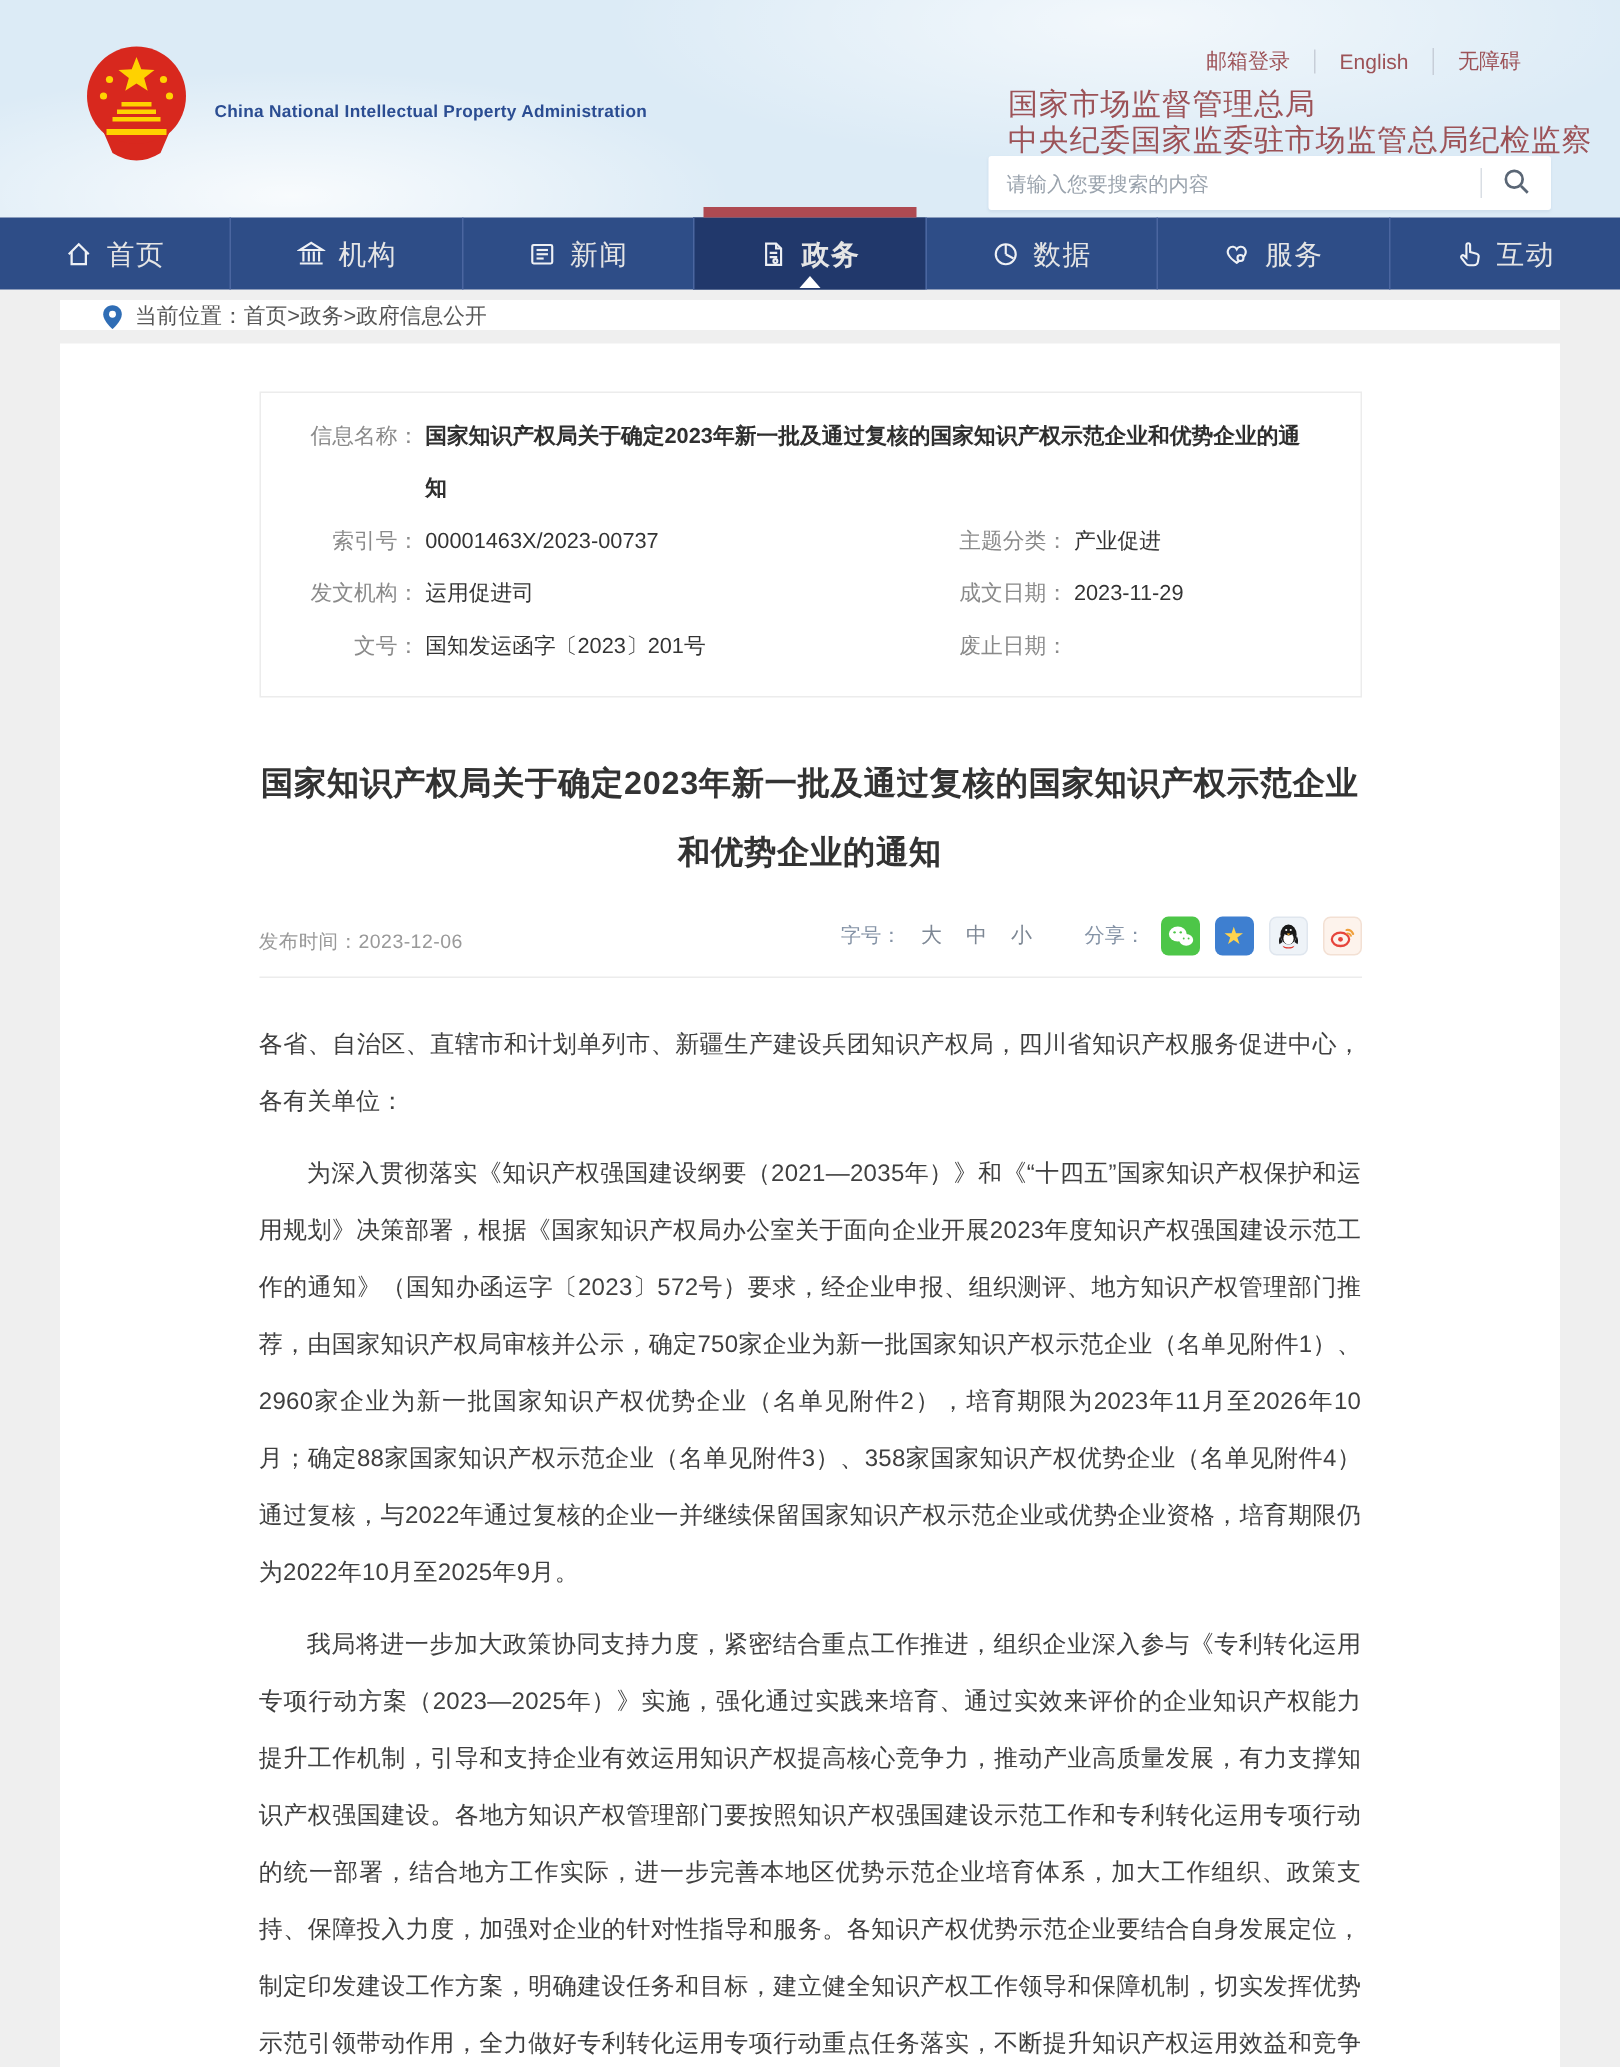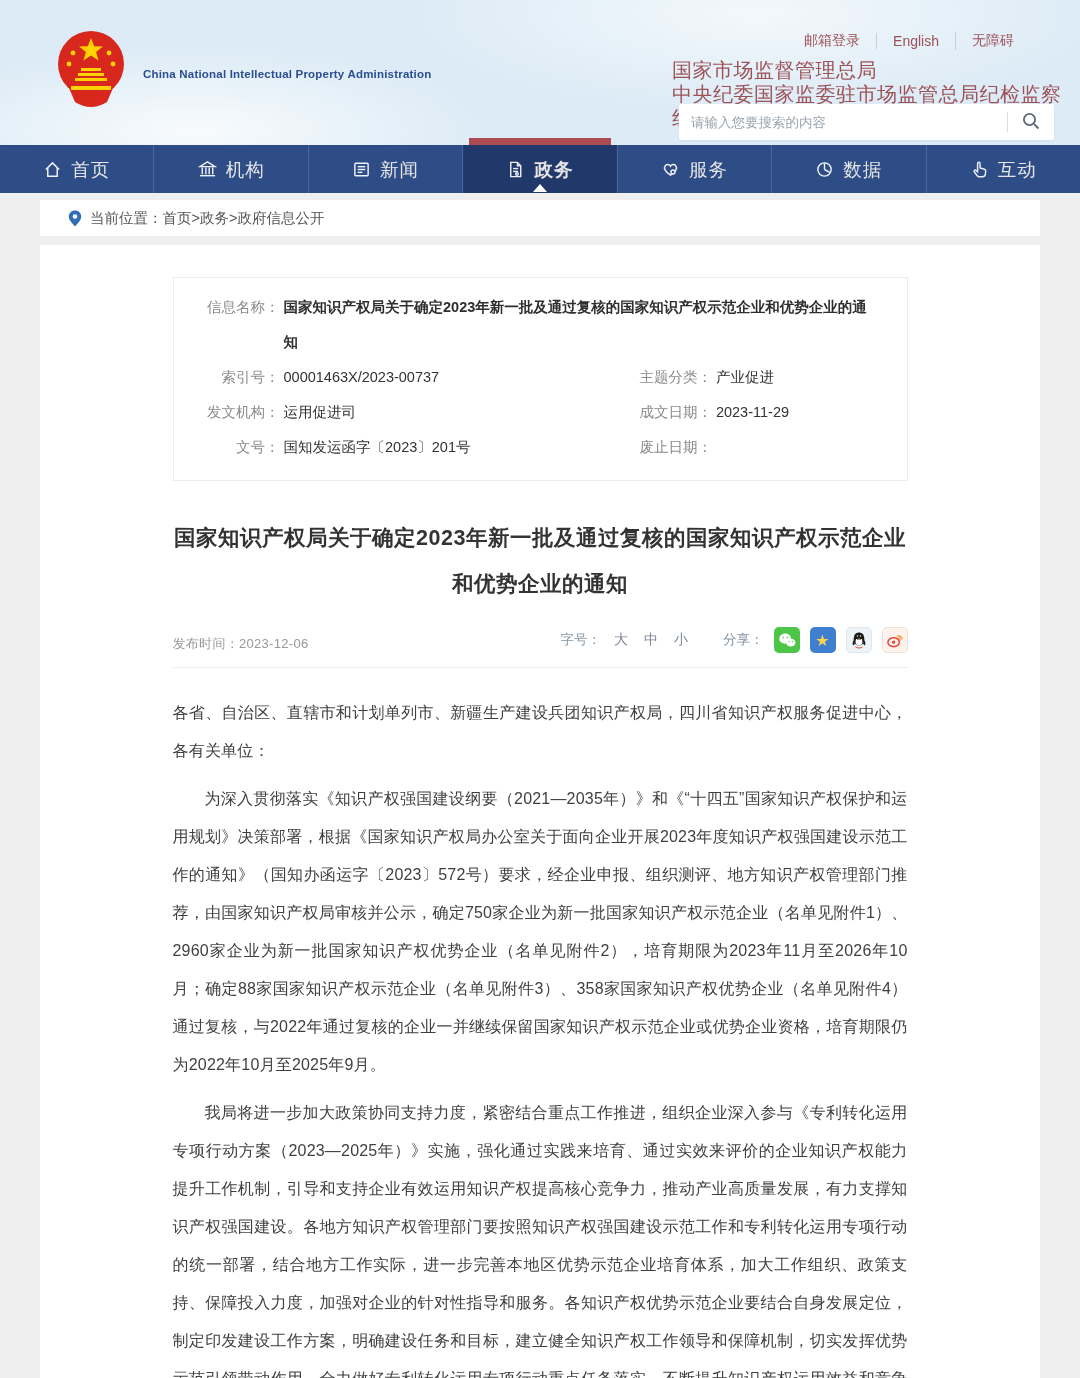--- a/index.html
+++ b/index.html
@@ -11,40 +11,40 @@
             background-color:#dcebf6; }
   .header:before{content:"";position:absolute;inset:0;background:radial-gradient(ellipse 420px 120px at 18% 90%, rgba(255,255,255,.8), rgba(255,255,255,0) 70%),radial-gradient(ellipse 500px 140px at 70% 10%, rgba(255,255,255,.65), rgba(255,255,255,0) 70%);}
   .brand { position:absolute; left:55px; top:26px; display:flex; align-items:center; gap:16px; z-index:2; }
   .brand-text .cn { font-size:35px; font-weight:bold; color:#2b4d92; letter-spacing:5px; }
   .brand-text .en { font-size:11.5px; font-weight:bold; color:#2b4d92; margin-top:6px; letter-spacing:.2px; }
   .top-links { position:absolute; right:50px; top:32px; display:flex; align-items:center; z-index:2; }
   .top-links a { font-size:14px; color:#9c5257; text-decoration:none; padding:0 16px; }
   .top-links a + a { border-left:1px solid #c7ced8; }
   .org-lines { position:absolute; left:672px; top:58px; z-index:2; }
   .org-lines div { font-size:20px; color:#9c5257; font-weight:500; line-height:24px; letter-spacing:.5px; }
-  .searchbar { position:absolute; left:679px; top:104px; width:375px; height:36px; background:#fff; border-radius:2px;
+  .searchbar { position:absolute; left:659px; top:104px; width:375px; height:36px; background:#fff; border-radius:2px;
                display:flex; align-items:center; z-index:2; box-shadow:0 1px 2px rgba(60,90,130,.08); }
   .searchbar input { flex:1; border:none; outline:none; font-size:13.5px; color:#333; padding:0 12px; background:transparent; font-family:inherit;}
   .searchbar input::placeholder { color:#9aa3ad; }
   .search-sep { width:1px; height:20px; background:#d9dee4; }
   .search-btn { width:46px; height:36px; display:flex; align-items:center; justify-content:center; cursor:pointer; background:none; border:none; }
 
   
   .nav { position:relative; display:flex; height:48px; background:#2e4d87; z-index:3; }
   .nav-item { position:relative; flex:1; display:flex; align-items:center; justify-content:center; gap:9px;
               color:#e5e5e5; font-size:18.5px; text-decoration:none; letter-spacing:1px; }
   .nav-item + .nav-item { border-left:1px solid #4b66a0; }
   .nav-item .nicon { display:flex; opacity:.92; }
   .nav-item.active { background:#21386b; font-weight:bold; }
   .nav-item.active:before { content:""; position:absolute; top:-7px; left:4%; right:4%; height:7px; background:#ae4a52; }
   .nav-item.active:after { content:""; position:absolute; bottom:1px; left:50%; transform:translateX(-50%);
               border-left:7px solid transparent; border-right:7px solid transparent; border-bottom:8px solid #fff; }
 
   
-  .crumb-wrap { margin:7px 40px 9px; background:#fff; height:36px; display:flex; align-items:center; padding-left:28px; }
+  .crumb-wrap { margin:7px 40px 9px; background:#fff; height:20px; display:flex; align-items:flex-end; padding-left:28px; }
   .crumb-wrap .picon { margin-right:8px; display:flex; }
   .crumb-label, .crumb-path { font-size:14.5px; color:#555; }
 
   
   .card { margin:0 40px; background:#fff; min-height:1130px; padding-top:32px; }
   .inner { width:735px; margin:0 auto; }
 
   .infobox { border:1px solid #ececec; padding:12px 26px 15px; }
   .irow { display:flex; line-height:35px; font-size:14.5px; }
   .ilabel { width:80px; text-align:right; color:#8a8a8a; flex:none; white-space:nowrap; }
@@ -164,35 +164,35 @@
             <line x1="7.5" y1="9" x2="12.8" y2="9"></line>
             <line x1="7.5" y1="12" x2="12.8" y2="12"></line>
             <circle cx="11.5" cy="14.8" r="1.4"></circle>
           </svg>
       </span>
       <span>政务</span>
     </a>
     <a href="#" class="nav-item">
       <span class="nicon">
         <svg width="19" height="19" viewBox="0 0 20 20" fill="none" stroke="#fff" stroke-width="1.5">
-            <path d="M10 16 C4 12 2.5 8.5 4.5 6 C6.3 3.9 9 4.6 10 6.5 C11 4.6 13.7 3.9 15.5 6 C17.5 8.5 16 12 10 16 Z"></path>
-            <circle cx="12.6" cy="12.6" r="2.1" fill="#2e4d87" stroke="#fff"></circle>
-          </svg>
-      </span>
-      <span>服务</span>
-    </a>
-    <a href="#" class="nav-item">
-      <span class="nicon">
-        <svg width="19" height="19" viewBox="0 0 20 20" fill="none" stroke="#fff" stroke-width="1.5">
             <circle cx="10" cy="10" r="7"></circle>
             <path d="M10 10 V3"></path>
             <path d="M10 10 L15.5 13"></path>
           </svg>
       </span>
       <span>数据</span>
+    </a>
+    <a href="#" class="nav-item">
+      <span class="nicon">
+        <svg width="19" height="19" viewBox="0 0 20 20" fill="none" stroke="#fff" stroke-width="1.5">
+            <path d="M10 16 C4 12 2.5 8.5 4.5 6 C6.3 3.9 9 4.6 10 6.5 C11 4.6 13.7 3.9 15.5 6 C17.5 8.5 16 12 10 16 Z"></path>
+            <circle cx="12.6" cy="12.6" r="2.1" fill="#2e4d87" stroke="#fff"></circle>
+          </svg>
+      </span>
+      <span>服务</span>
     </a>
     <a href="#" class="nav-item">
       <span class="nicon">
         <svg width="19" height="19" viewBox="0 0 20 20" fill="none" stroke="#fff" stroke-width="1.5">
             <path d="M8 9 V3.6 a1.3 1.3 0 0 1 2.6 0 V8.4 l4.6 1.3 a2 2 0 0 1 1.4 2.1 l-.5 3.4 a3 3 0 0 1-3 2.5 h-3.2 a3 3 0 0 1-2.3-1.1 L4.6 12.7 a1.2 1.2 0 0 1 1.8-1.6 L8 12.4 Z"></path>
           </svg>
       </span>
       <span>互动</span>
     </a>
   </nav>

